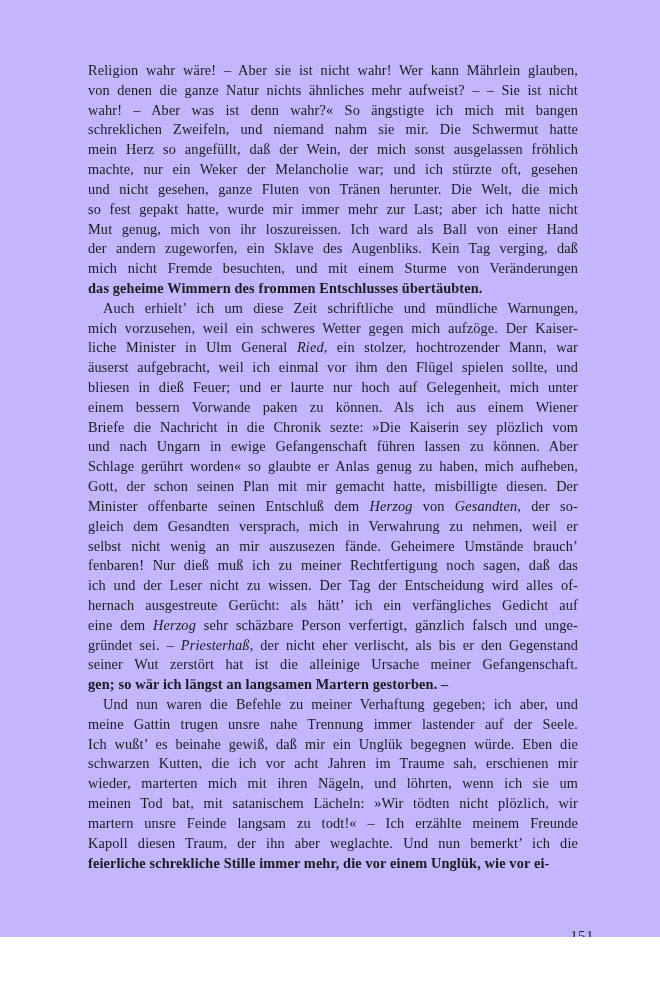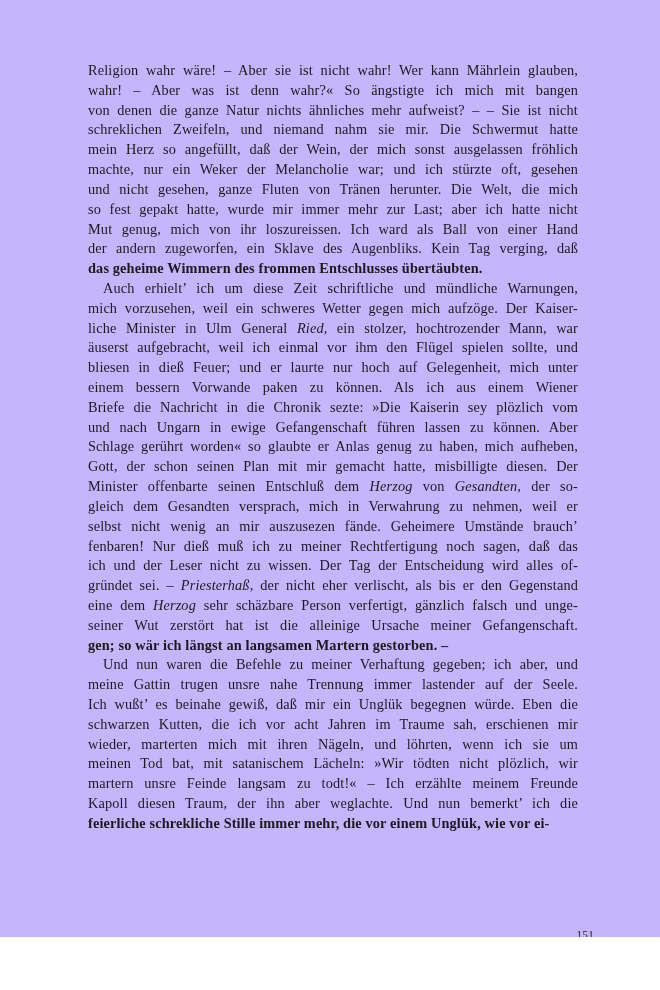--- a/index.html
+++ b/index.html
@@ -39,58 +39,60 @@
   .line.indent {
     text-indent: 15px;
   }
   .line em {
     font-style: italic;
   }
   .page-number {
     position: absolute;
     right: 66px;
     top: 928px;
-    font-size: 11px;
+    font-size: 15px;
     color: #222222;
     letter-spacing: 0.03em;
   }
 </style>
 </head>
 <body>
 
 <div class="page">
   <div class="text-block" id="text-block">
       <div class="line"><span>Religion wahr wäre! – Aber sie ist nicht wahr! Wer kann Mährlein glauben,</span></div>
+      <div class="line"><span>von denen die ganze Natur nichts ähnliches mehr aufweist? – – Sie ist nicht</span></div>
       <div class="line"><span>wahr! – Aber was ist denn wahr?« So ängstigte ich mich mit bangen</span></div>
-      <div class="line"><span>von denen die ganze Natur nichts ähnliches mehr aufweist? – – Sie ist nicht</span></div>
       <div class="line"><span>schreklichen Zweifeln, und niemand nahm sie mir. Die Schwermut hatte</span></div>
       <div class="line"><span>mein Herz so angefüllt, daß der Wein, der mich sonst ausgelassen fröhlich</span></div>
       <div class="line"><span>machte, nur ein Weker der Melancholie war; und ich stürzte oft, gesehen</span></div>
       <div class="line"><span>und nicht gesehen, ganze Fluten von Tränen herunter. Die Welt, die mich</span></div>
       <div class="line"><span>so fest gepakt hatte, wurde mir immer mehr zur Last; aber ich hatte nicht</span></div>
       <div class="line"><span>Mut genug, mich von ihr loszureissen. Ich ward als Ball von einer Hand</span></div>
       <div class="line"><span>der andern zugeworfen, ein Sklave des Augenbliks. Kein Tag verging, daß</span></div>
+      <div class="line"><span>mich nicht Fremde besuchten, und mit einem Sturme von Veränderungen</span></div>
       <div class="line last"><span>das geheime Wimmern des frommen Entschlusses übertäubten.</span></div>
       <div class="line indent"><span>Auch erhielt’ ich um diese Zeit schriftliche und mündliche Warnungen,</span></div>
       <div class="line"><span>mich vorzusehen, weil ein schweres Wetter gegen mich aufzöge. Der Kaiser-</span></div>
       <div class="line"><span>liche Minister in Ulm General </span><em>Ried,</em><span> ein stolzer, hochtrozender Mann, war</span></div>
       <div class="line"><span>äuserst aufgebracht, weil ich einmal vor ihm den Flügel spielen sollte, und</span></div>
       <div class="line"><span>bliesen in dieß Feuer; und er laurte nur hoch auf Gelegenheit, mich unter</span></div>
       <div class="line"><span>einem bessern Vorwande paken zu können. Als ich aus einem Wiener</span></div>
       <div class="line"><span>Briefe die Nachricht in die Chronik sezte: »Die Kaiserin sey plözlich vom</span></div>
       <div class="line"><span>und nach Ungarn in ewige Gefangenschaft führen lassen zu können. Aber</span></div>
       <div class="line"><span>Schlage gerührt worden« so glaubte er Anlas genug zu haben, mich aufheben,</span></div>
       <div class="line"><span>Gott, der schon seinen Plan mit mir gemacht hatte, misbilligte diesen. Der</span></div>
       <div class="line"><span>Minister offenbarte seinen Entschluß dem </span><em>Herzog</em><span> von </span><em>Gesandten,</em><span> der so-</span></div>
       <div class="line"><span>gleich dem Gesandten versprach, mich in Verwahrung zu nehmen, weil er</span></div>
       <div class="line"><span>selbst nicht wenig an mir auszusezen fände. Geheimere Umstände brauch’</span></div>
       <div class="line"><span>fenbaren! Nur dieß muß ich zu meiner Rechtfertigung noch sagen, daß das</span></div>
       <div class="line"><span>ich und der Leser nicht zu wissen. Der Tag der Entscheidung wird alles of-</span></div>
+      <div class="line"><span>hernach ausgestreute Gerücht: als hätt’ ich ein verfängliches Gedicht auf</span></div>
+      <div class="line"><span>eine dem </span><em>Herzog</em><span> sehr schäzbare Person verfertigt, gänzlich falsch und unge-</span></div>
       <div class="line"><span>gründet sei. – </span><em>Priesterhaß,</em><span> der nicht eher verlischt, als bis er den Gegenstand</span></div>
-      <div class="line"><span>eine dem </span><em>Herzog</em><span> sehr schäzbare Person verfertigt, gänzlich falsch und unge-</span></div>
       <div class="line"><span>seiner Wut zerstört hat ist die alleinige Ursache meiner Gefangenschaft.</span></div>
       <div class="line last"><span>gen; so wär ich längst an langsamen Martern gestorben. –</span></div>
       <div class="line indent"><span>Und nun waren die Befehle zu meiner Verhaftung gegeben; ich aber, und</span></div>
       <div class="line"><span>meine Gattin trugen unsre nahe Trennung immer lastender auf der Seele.</span></div>
       <div class="line"><span>Ich wußt’ es beinahe gewiß, daß mir ein Unglük begegnen würde. Eben die</span></div>
       <div class="line"><span>schwarzen Kutten, die ich vor acht Jahren im Traume sah, erschienen mir</span></div>
       <div class="line"><span>wieder, marterten mich mit ihren Nägeln, und löhrten, wenn ich sie um</span></div>
       <div class="line"><span>meinen Tod bat, mit satanischem Lächeln: »Wir tödten nicht plözlich, wir</span></div>
       <div class="line"><span>martern unsre Feinde langsam zu todt!« – Ich erzählte meinem Freunde</span></div>
       <div class="line"><span>Kapoll diesen Traum, der ihn aber weglachte. Und nun bemerkt’ ich die</span></div>

